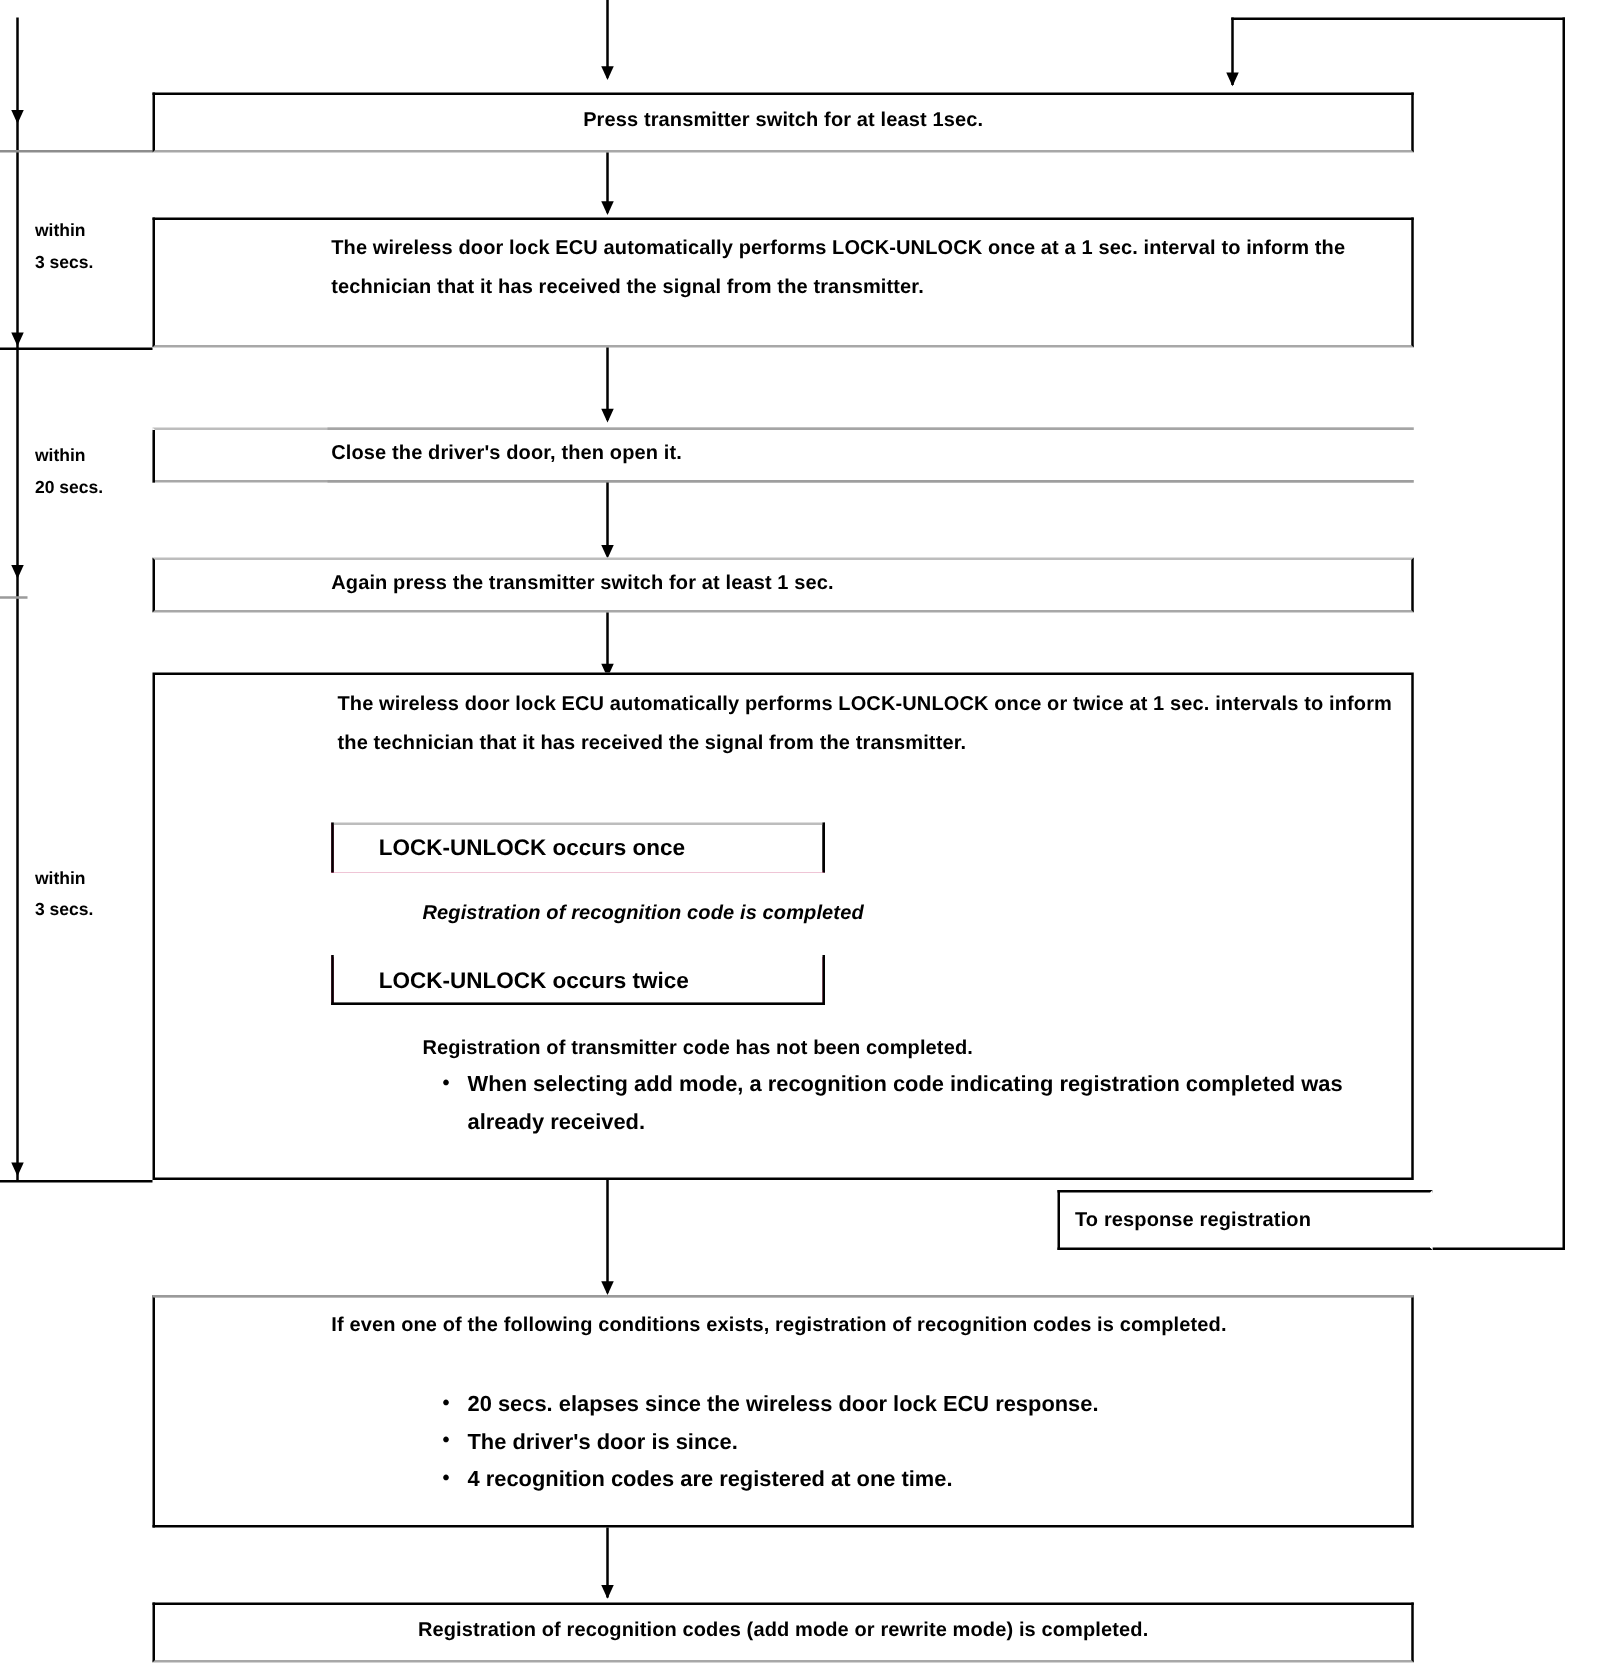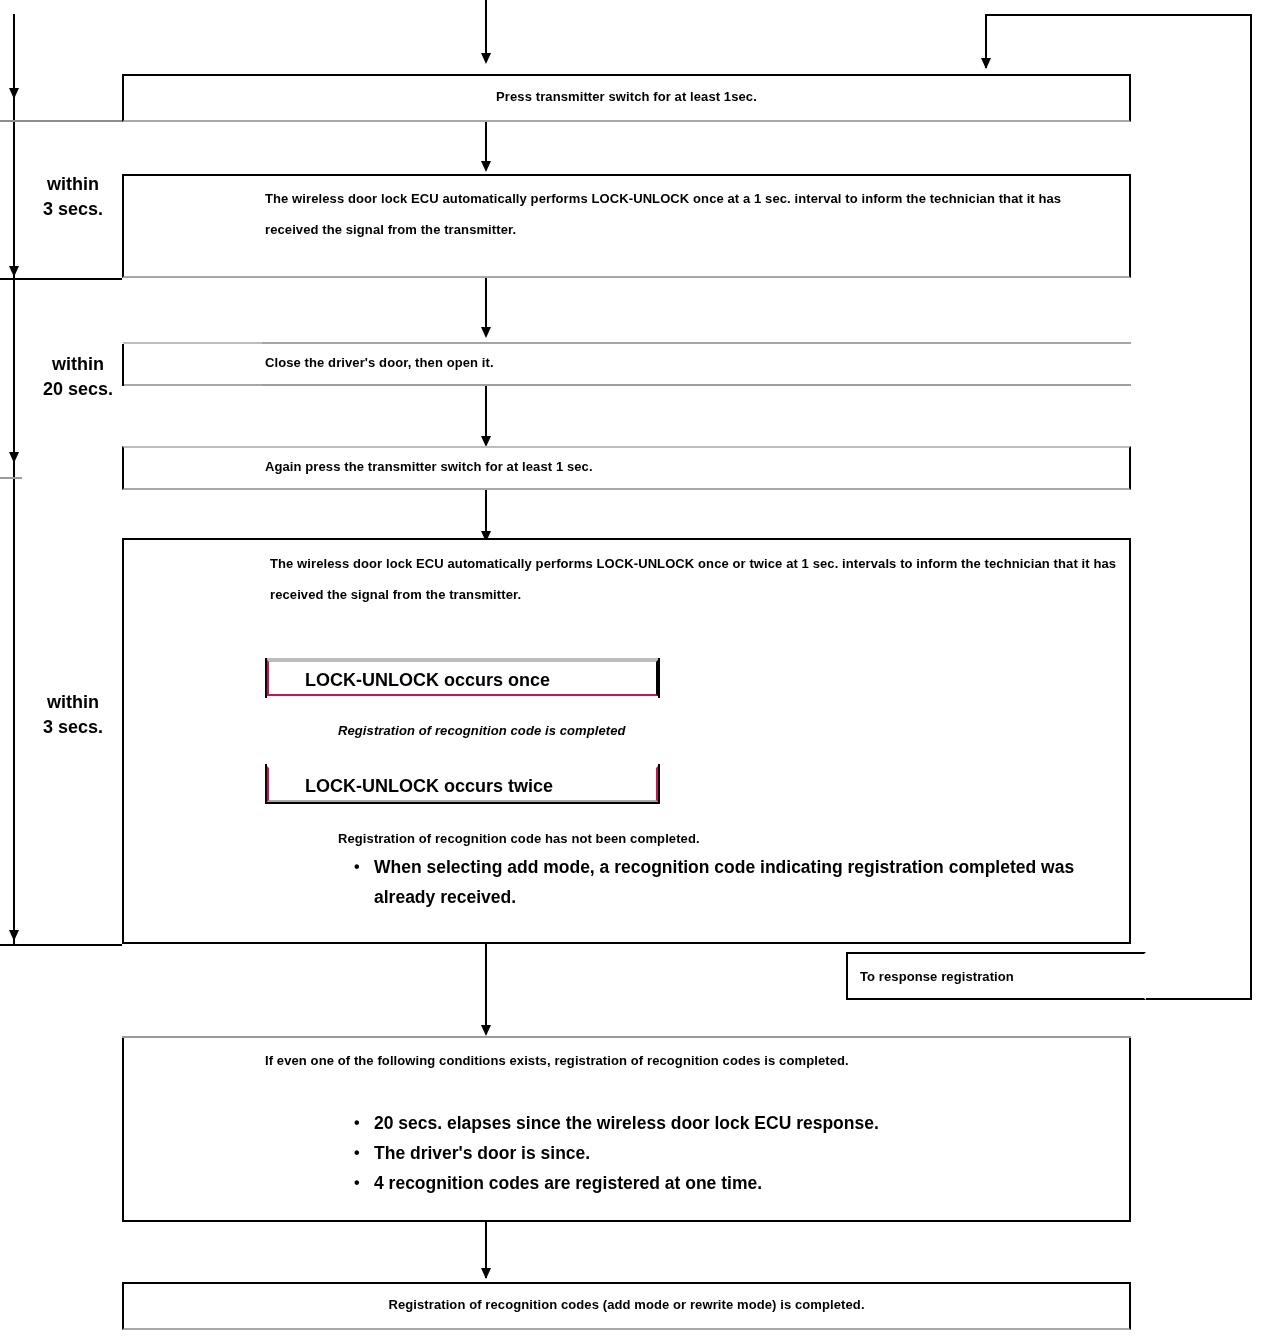--- a/index.html
+++ b/index.html
@@ -38,36 +38,35 @@
     position:absolute;
     width:0;height:0;
     border-left:5px solid transparent;
     border-right:5px solid transparent;
     border-top:11px solid #000;
   }
 
   
   .btext{
     position:absolute;
-    font-size:13px;
+    font-size:16px;
     font-weight:bold;
     line-height:30px;
     letter-spacing:.1px;
     white-space:pre-wrap;
   }
   .btext.center{ text-align:center; }
 
   
   .tlabel{
     position:absolute;
-    font-size:18px;
+    font-size:14px;
     font-weight:bold;
     line-height:25px;
     white-space:pre-line;
-    text-align:center;
   }
 
   
   ul.blist{
     margin:0;
     padding:0;
     list-style:none;
   }
   ul.blist li{
     position:relative;
@@ -80,21 +79,21 @@
     content:"\2022";
     position:absolute;
     left:2px;
     top:0;
     font-size:16px;
   }
 
   
   .innerbox{
     position:absolute;
-    border:4px solid #be185d;
+    border:2px solid #be185d;
     box-sizing:border-box;
     background:#fff;
     font-size:18px;
     font-weight:bold;
     line-height:36px;
     padding-left:36px;
   }
   .innerbox.faint-top{ border-top-color:#b9b9b9; }
   .innerbox.faint-bottom{ border-bottom-color:#9a9a9a; }
 
@@ -174,21 +173,21 @@
   <div class="vline" style="left:265px; top:658px; height:40px;"></div>
   <div class="vline" style="left:658px; top:658px; height:40px;"></div>
 
   <div class="btext" style="left:338px; top:716px; width:760px;font-style:italic;">Registration of recognition code is completed</div>
 
   <div class="innerbox faint-bottom" style="left:265px; top:764px; width:395px; height:40px; border-top-color:#ffffff;">LOCK-UNLOCK occurs twice</div>
   <div class="vline" style="left:265px; top:764px; height:40px;"></div>
   <div class="vline" style="left:658px; top:764px; height:40px;"></div>
   <div class="hline" style="left:265px; top:802px; width:395px;"></div>
 
-  <div class="btext" style="left:338px; top:824px; width:775px;">Registration of recognition code has not been completed.</div>
+  <div class="btext" style="left:338px; top:824px; width:775px;">Registration of transmitter code has not been completed.</div>
 
   <ul class="blist" style="position:absolute; left:352px; top:852px; width:760px;">
     <li style="line-height:30px;">When selecting add mode, a recognition code indicating registration completed was already received.</li>
   </ul>
 
   <div class="box" style="left:846px; top:952px; width:300px; height:48px; border-top-color:#000; border-right-color:#ffffff;"></div>
   <div class="btext" style="left:860px; top:962px; width:286px;">To response registration</div>
 
   <div class="vline" style="left:485px; top:944px; height:90px;"></div>
   <div class="arrow-down" style="left:481px; top:1025px;"></div>

